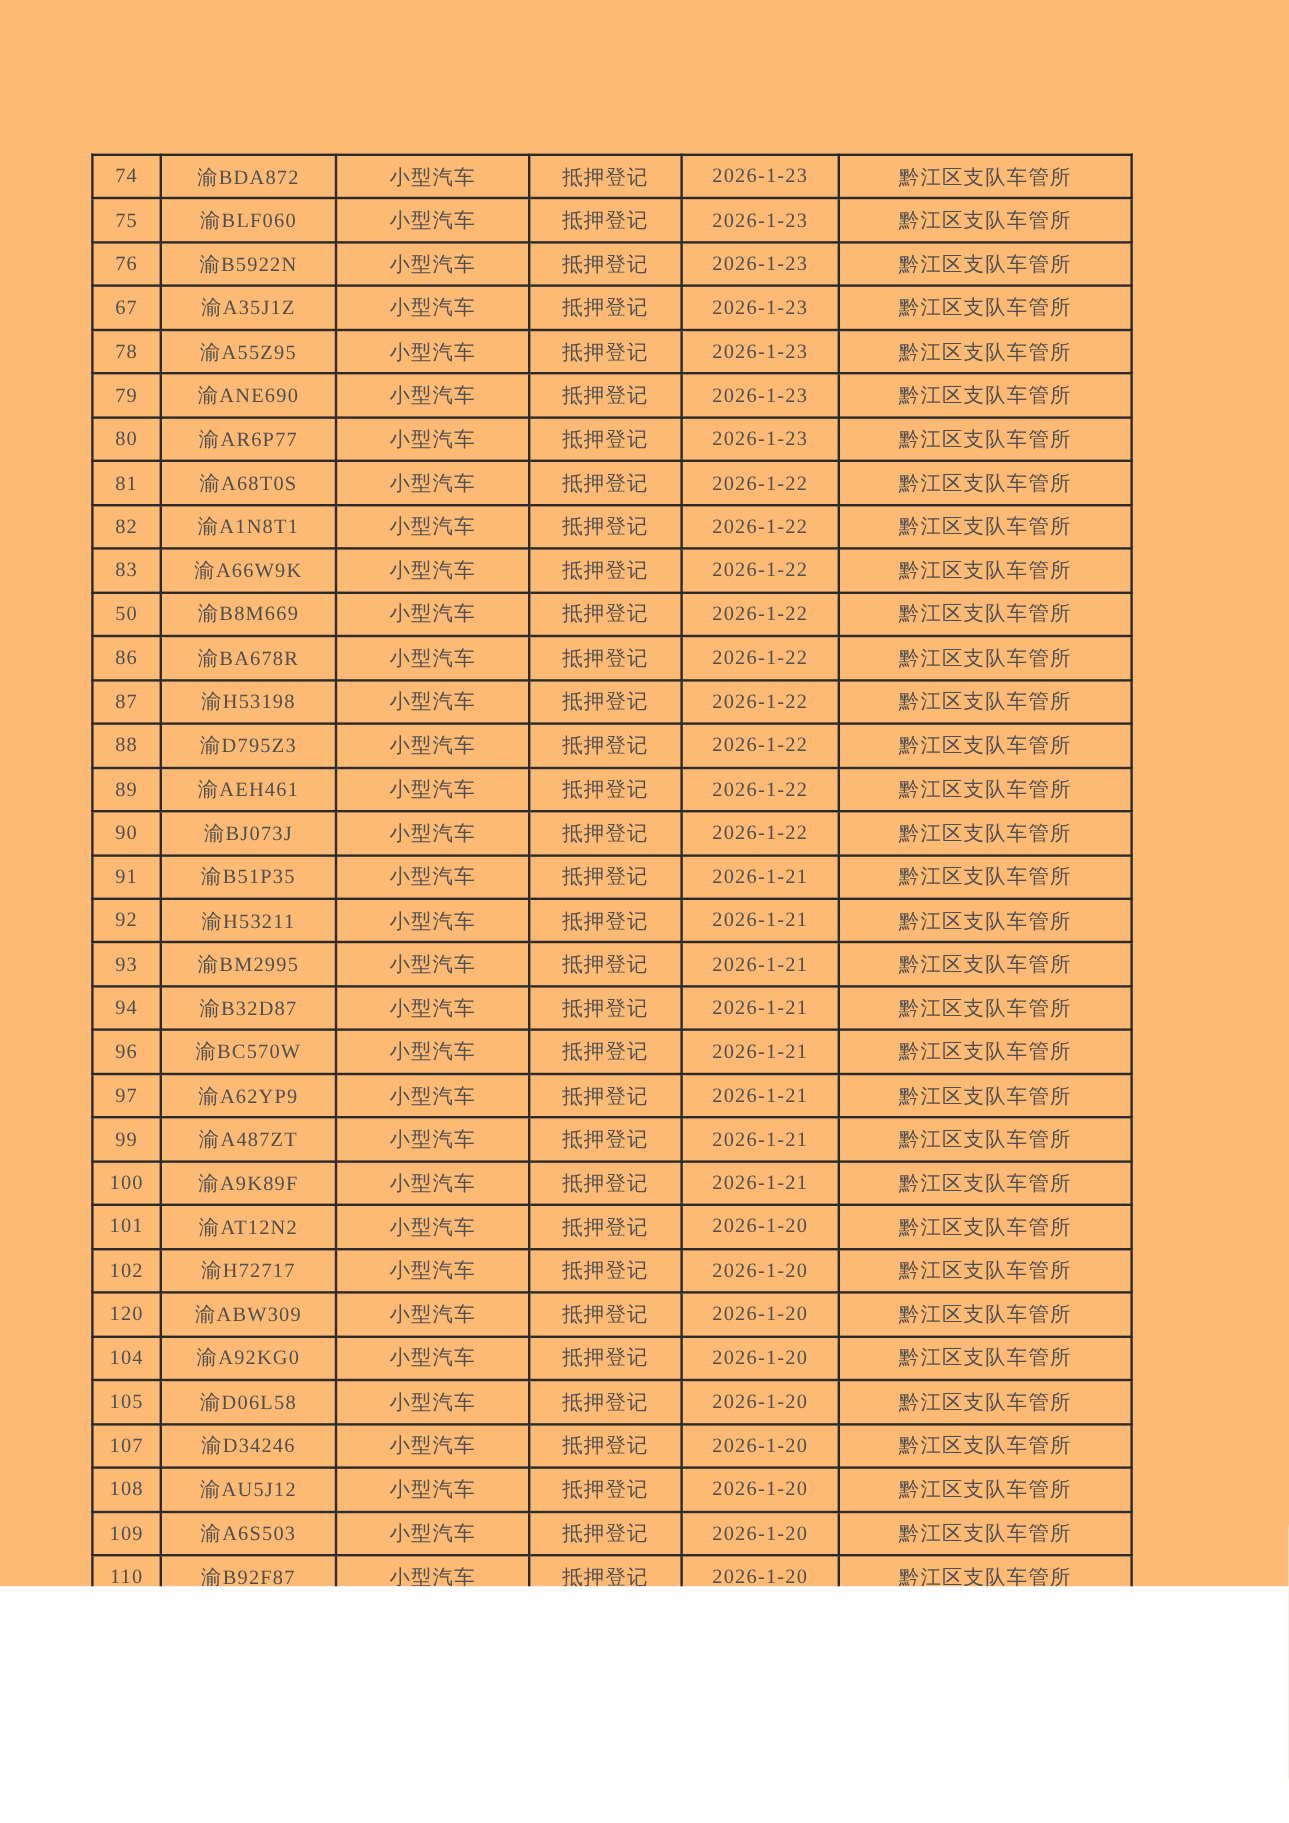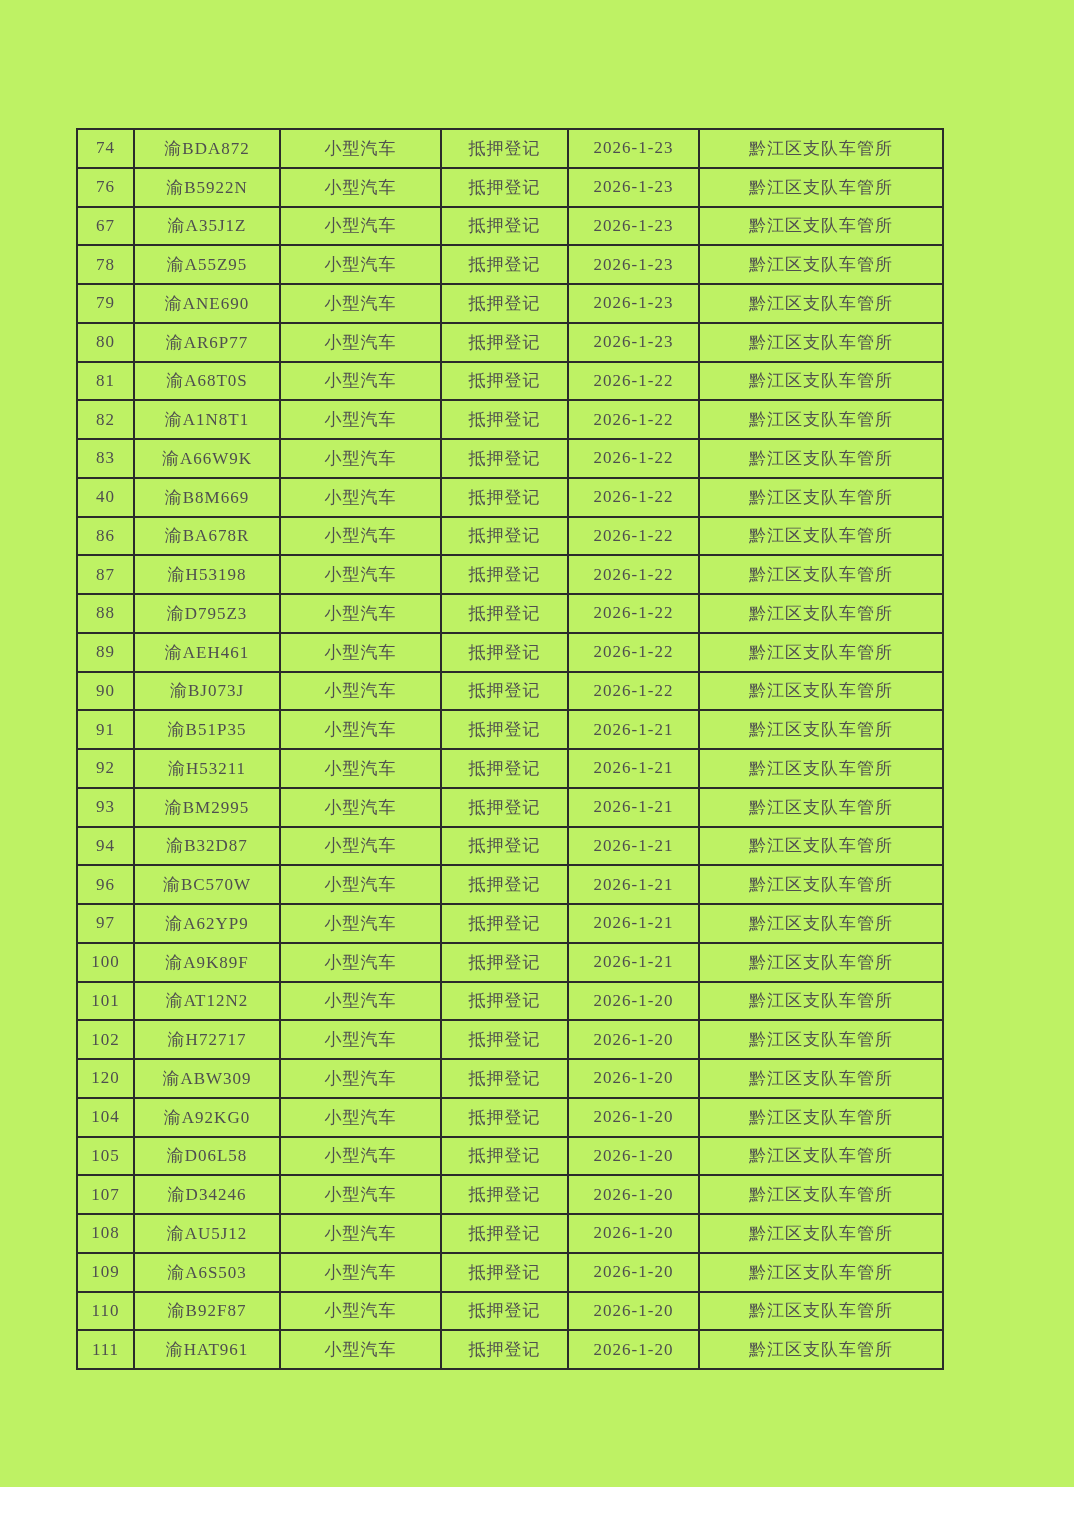--- a/index.html
+++ b/index.html
@@ -3,22 +3,22 @@
 <meta charset="utf-8">
 <style>
   html, body {
     margin: 0;
     padding: 0;
     background: #ffffff;
   }
   .page {
     position: relative;
     width: 1074px;
-    height: 1487px;
-    background: #bef264;
+    height: 1322px;
+    background: #fdba74;
     overflow: hidden;
     font-family: "Liberation Serif", "DejaVu Serif", serif;
     text-decoration: underline;
   }
   table.reg-table {
     position: absolute;
     left: 76px;
     top: 128px;
     width: 866px;
     height: 1242px;
@@ -71,20 +71,28 @@
     <tbody>
         <tr>
           <td class="col-index">74</td>
           <td class="col-plate">渝BDA872</td>
           <td class="col-vehicle_type">小型汽车</td>
           <td class="col-registration_type">抵押登记</td>
           <td class="col-date">2026-1-23</td>
           <td class="col-office">黔江区支队车管所</td>
         </tr>
         <tr>
+          <td class="col-index">75</td>
+          <td class="col-plate">渝BLF060</td>
+          <td class="col-vehicle_type">小型汽车</td>
+          <td class="col-registration_type">抵押登记</td>
+          <td class="col-date">2026-1-23</td>
+          <td class="col-office">黔江区支队车管所</td>
+        </tr>
+        <tr>
           <td class="col-index">76</td>
           <td class="col-plate">渝B5922N</td>
           <td class="col-vehicle_type">小型汽车</td>
           <td class="col-registration_type">抵押登记</td>
           <td class="col-date">2026-1-23</td>
           <td class="col-office">黔江区支队车管所</td>
         </tr>
         <tr>
           <td class="col-index">67</td>
           <td class="col-plate">渝A35J1Z</td>
@@ -135,21 +143,21 @@
         </tr>
         <tr>
           <td class="col-index">83</td>
           <td class="col-plate">渝A66W9K</td>
           <td class="col-vehicle_type">小型汽车</td>
           <td class="col-registration_type">抵押登记</td>
           <td class="col-date">2026-1-22</td>
           <td class="col-office">黔江区支队车管所</td>
         </tr>
         <tr>
-          <td class="col-index">40</td>
+          <td class="col-index">50</td>
           <td class="col-plate">渝B8M669</td>
           <td class="col-vehicle_type">小型汽车</td>
           <td class="col-registration_type">抵押登记</td>
           <td class="col-date">2026-1-22</td>
           <td class="col-office">黔江区支队车管所</td>
         </tr>
         <tr>
           <td class="col-index">86</td>
           <td class="col-plate">渝BA678R</td>
           <td class="col-vehicle_type">小型汽车</td>
@@ -225,20 +233,28 @@
           <td class="col-index">96</td>
           <td class="col-plate">渝BC570W</td>
           <td class="col-vehicle_type">小型汽车</td>
           <td class="col-registration_type">抵押登记</td>
           <td class="col-date">2026-1-21</td>
           <td class="col-office">黔江区支队车管所</td>
         </tr>
         <tr>
           <td class="col-index">97</td>
           <td class="col-plate">渝A62YP9</td>
+          <td class="col-vehicle_type">小型汽车</td>
+          <td class="col-registration_type">抵押登记</td>
+          <td class="col-date">2026-1-21</td>
+          <td class="col-office">黔江区支队车管所</td>
+        </tr>
+        <tr>
+          <td class="col-index">99</td>
+          <td class="col-plate">渝A487ZT</td>
           <td class="col-vehicle_type">小型汽车</td>
           <td class="col-registration_type">抵押登记</td>
           <td class="col-date">2026-1-21</td>
           <td class="col-office">黔江区支队车管所</td>
         </tr>
         <tr>
           <td class="col-index">100</td>
           <td class="col-plate">渝A9K89F</td>
           <td class="col-vehicle_type">小型汽车</td>
           <td class="col-registration_type">抵押登记</td>

